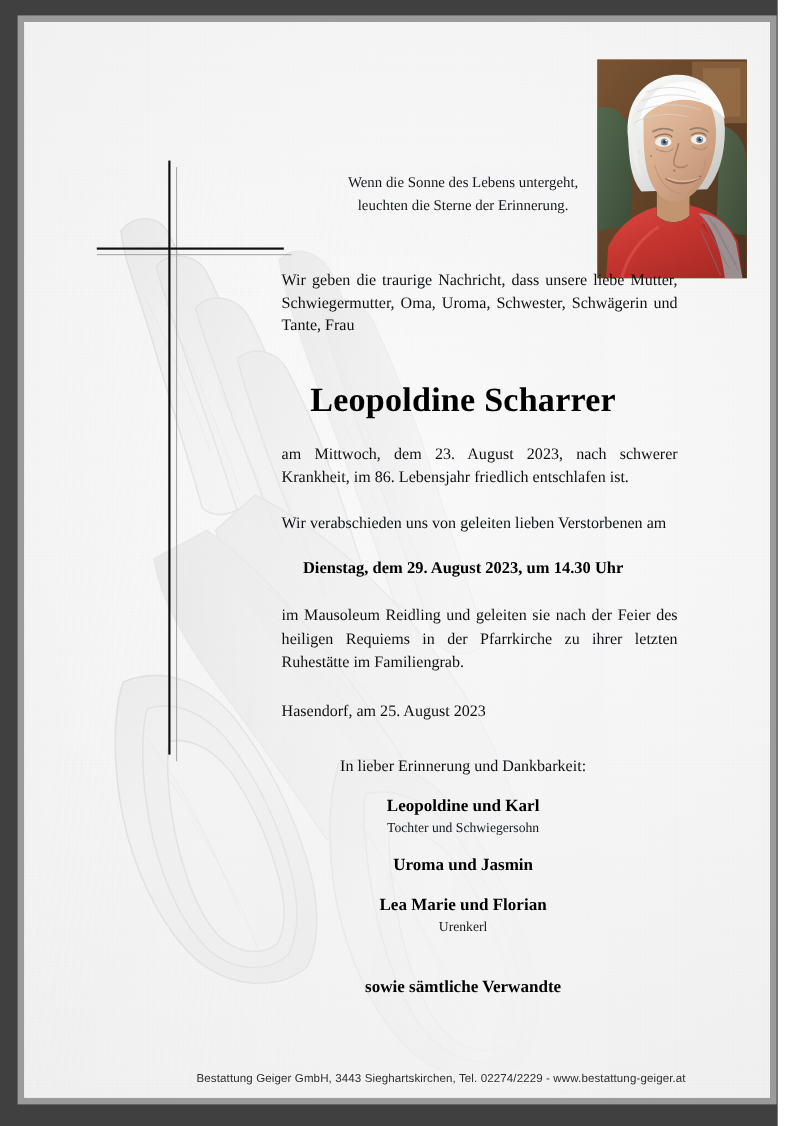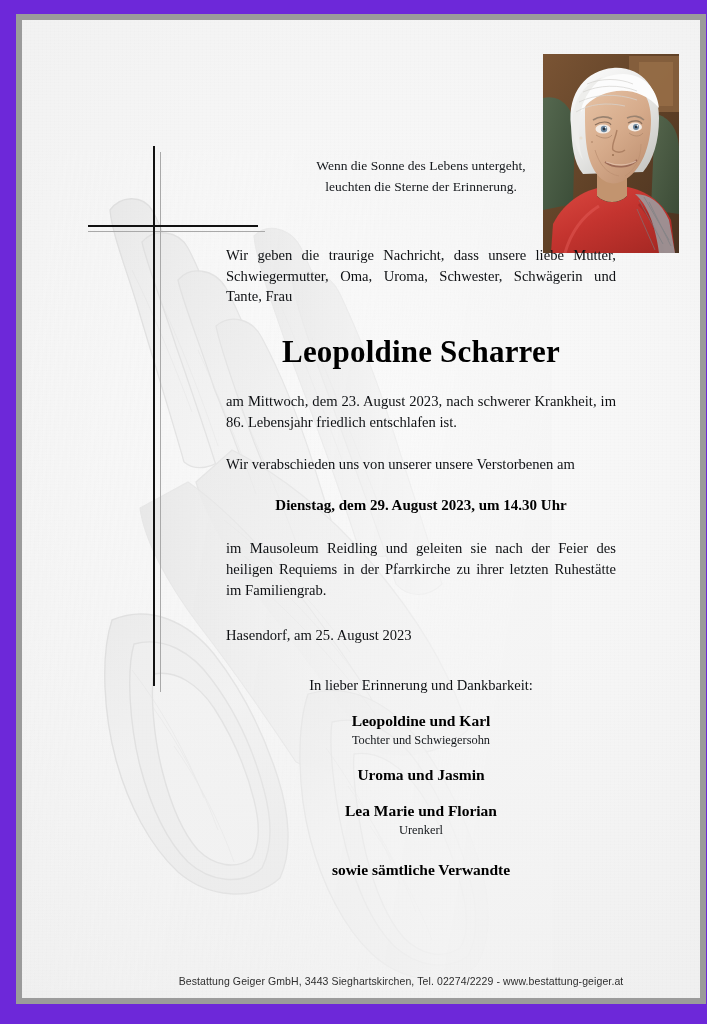--- a/index.html
+++ b/index.html
@@ -13,21 +13,21 @@
     overflow: hidden;
     font-family: "Liberation Serif", serif;
   }
 
   
   #card-root {
     position: absolute;
     left: 0; top: 0;
     width: 707px;
     height: 1024px;
-    background: #6d28d9;
+    background: #404040;
   }
   #page-frame {
     position: absolute;
     left: 16px;
     top: 14px;
     width: 690px;
     height: 990px;
     background: #9b9b9b;
     box-sizing: border-box;
     padding: 6px 6px 6px 6px;
@@ -120,27 +120,28 @@
     color: #15181c;
   }
   .quote div { white-space: nowrap; }
 
   .para {
     font-size: 14.6px;
     line-height: 1.42;
     color: #0e1013;
     text-align: justify;
     text-justify: inter-word;
+    margin-left: 30px;
   }
   .para.nojust { text-align: left; }
 
   #para-intro { margin-top: 48px; }
 
   #deceased-name {
-    margin-top: 28px;
+    margin-top: 40px;
     text-align: center;
     font-size: 31px;
     font-weight: bold;
     letter-spacing: .2px;
     color: #000;
     line-height: 1.1;
   }
   #deceased-maiden {
     margin-top: 7px;
     text-align: center;
@@ -178,21 +179,21 @@
     color: #000;
     line-height: 1.25;
   }
   .family-relation {
     font-size: 12.4px;
     color: #15181c;
     line-height: 1.3;
     margin-top: 1px;
   }
   #relatives-line {
-    margin-top: 23px;
+    margin-top: 39px;
     text-align: center;
     font-size: 15.5px;
     font-weight: bold;
     color: #000;
   }
 
   
   #footer {
     position: absolute;
     left: 0;
@@ -441,21 +442,21 @@
           <div>leuchten die Sterne der Erinnerung.</div>
         </div>
 
         <p class="para" id="para-intro">Wir geben die traurige Nachricht, dass unsere liebe Mutter, Schwiegermutter, Oma, Uroma, Schwester, Schwägerin und Tante, Frau</p>
 
         <div id="deceased-name">Leopoldine Scharrer</div>
 
 
         <p class="para" id="para-death">am Mittwoch, dem 23. August 2023, nach schwerer Krankheit, im 86. Lebensjahr friedlich entschlafen ist.</p>
 
-        <p class="para nojust" id="para-farewell">Wir verabschieden uns von unserer unsere Verstorbenen am</p>
+        <p class="para nojust" id="para-farewell">Wir verabschieden uns von geleiten lieben Verstorbenen am</p>
 
         <div id="funeral-datetime">Dienstag, dem 29. August 2023, um 14.30 Uhr</div>
 
         <p class="para" id="para-place">im Mausoleum Reidling und geleiten sie nach der Feier des heiligen Requiems in der Pfarrkirche zu ihrer letzten Ruhestätte im Familiengrab.</p>
 
         <p class="para nojust" id="para-signature">Hasendorf, am 25. August 2023</p>
 
         <div id="memoriam-heading">In lieber Erinnerung und Dankbarkeit:</div>
 
         <div class="family-group">

